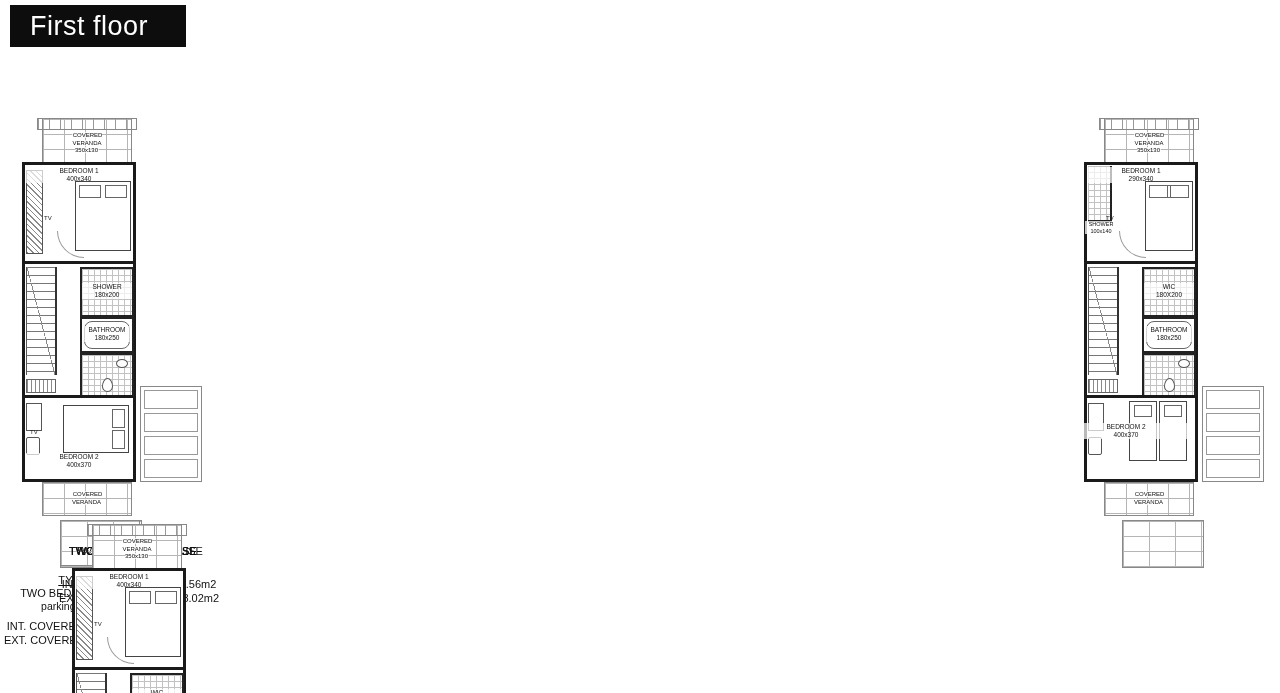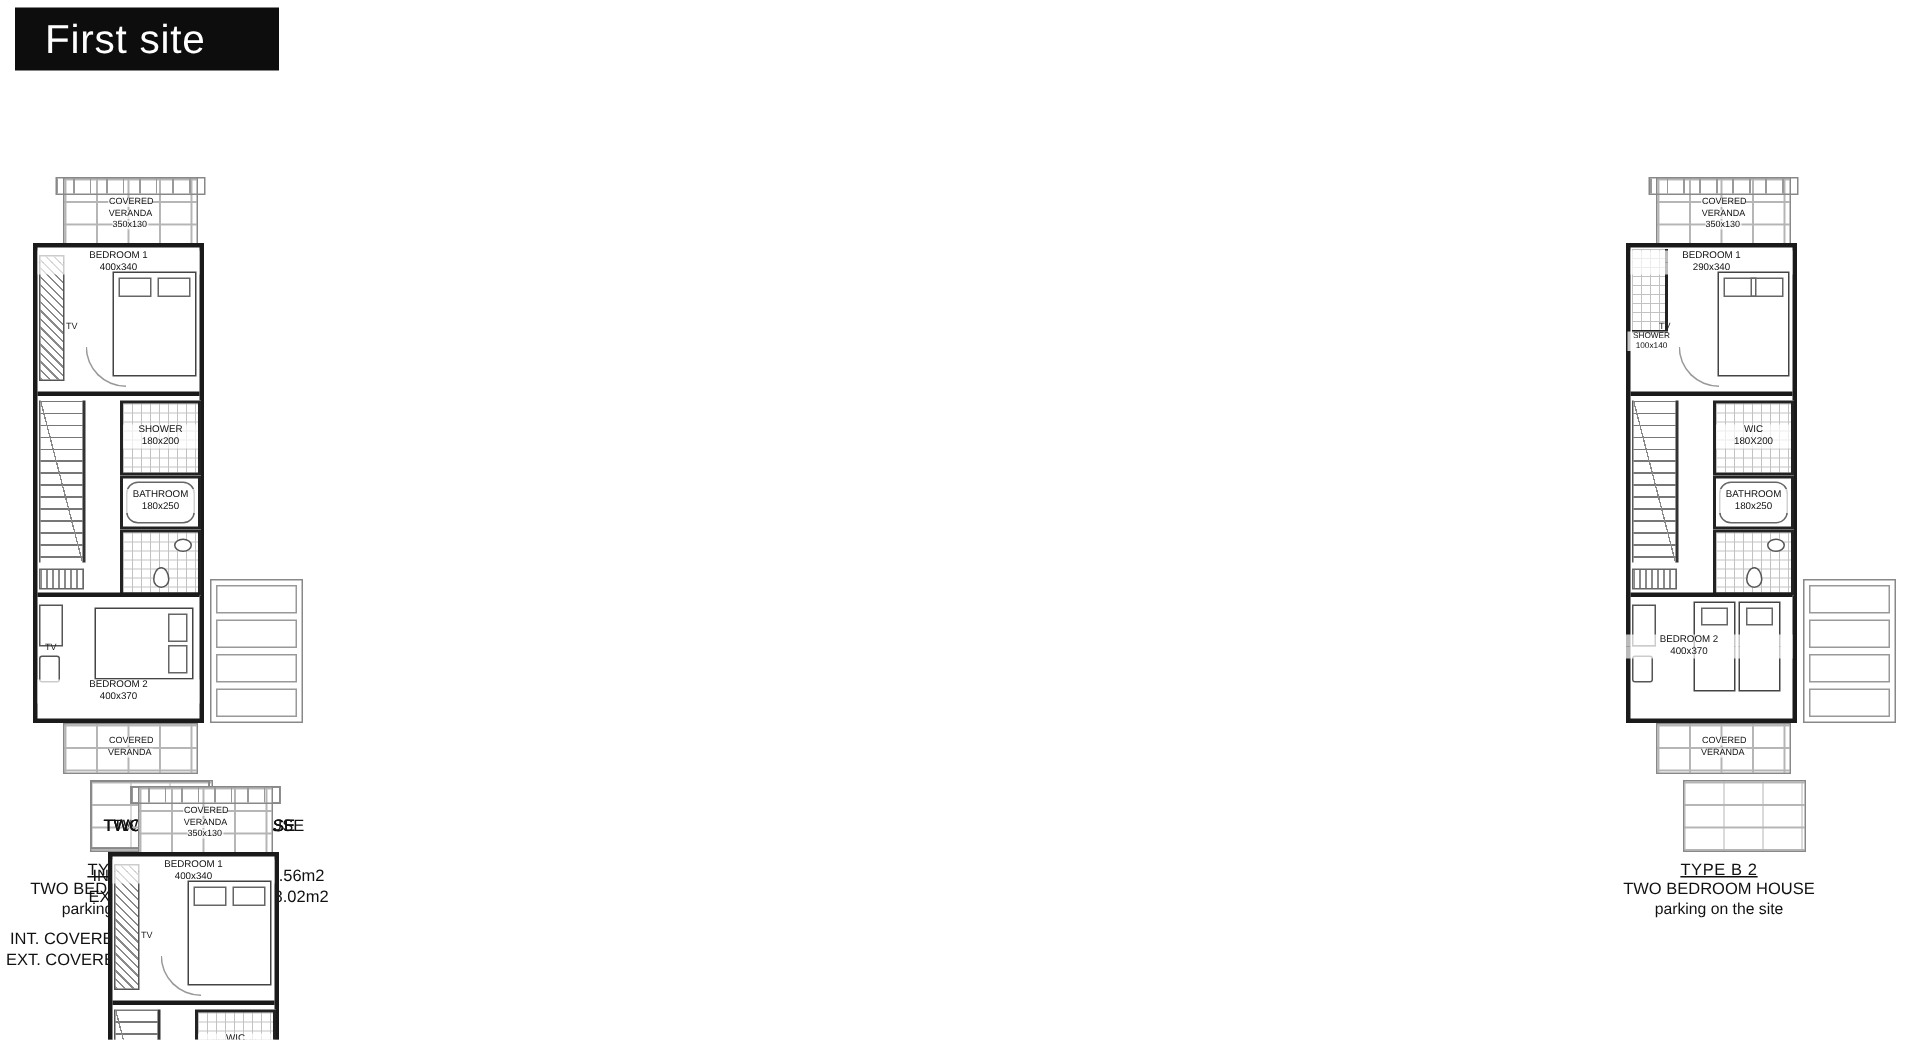--- a/index.html
+++ b/index.html
@@ -163,21 +163,21 @@
   .cap-type{font-size:11px;text-decoration:underline;letter-spacing:.4px;white-space:nowrap;}
   .cap-line{font-size:11px;margin-top:1px;white-space:nowrap;}
   .cap-sub{font-size:10.5px;margin-top:1px;white-space:nowrap;}
   .cap-area{font-size:11px;white-space:nowrap;line-height:1.3;}
   .cap-area.first{margin-top:7px;}
 </style>
 </head>
 <body>
 
 <div class="title-block">
-  <span>First site</span>
+  <span>First floor</span>
 </div>
 
 <div id="plans-row">
   <div class="plan parking-bottom">
     <div class="canvas">
 
       <div class="veranda top-veranda">
         <div class="deck"></div>
         <div class="room-label"><span>COVERED
 VERANDA
@@ -502,21 +502,14 @@
 
       <div class="patio"></div>
       <div class="parking-right-block">
         <div class="bay"></div>
         <div class="bay"></div>
         <div class="bay"></div>
         <div class="bay"></div>
       </div>
     </div>
 
-    <div class="caption">
-      <div class="cap-type">TYPE B 2</div>
-      <div class="cap-line">TWO BEDROOM HOUSE</div>
-      <div class="cap-sub">parking on the site</div>
-      <div class="cap-area first"></div>
-      <div class="cap-area"></div>
-    </div>
   </div>
 </div>
 
 </body></html>

